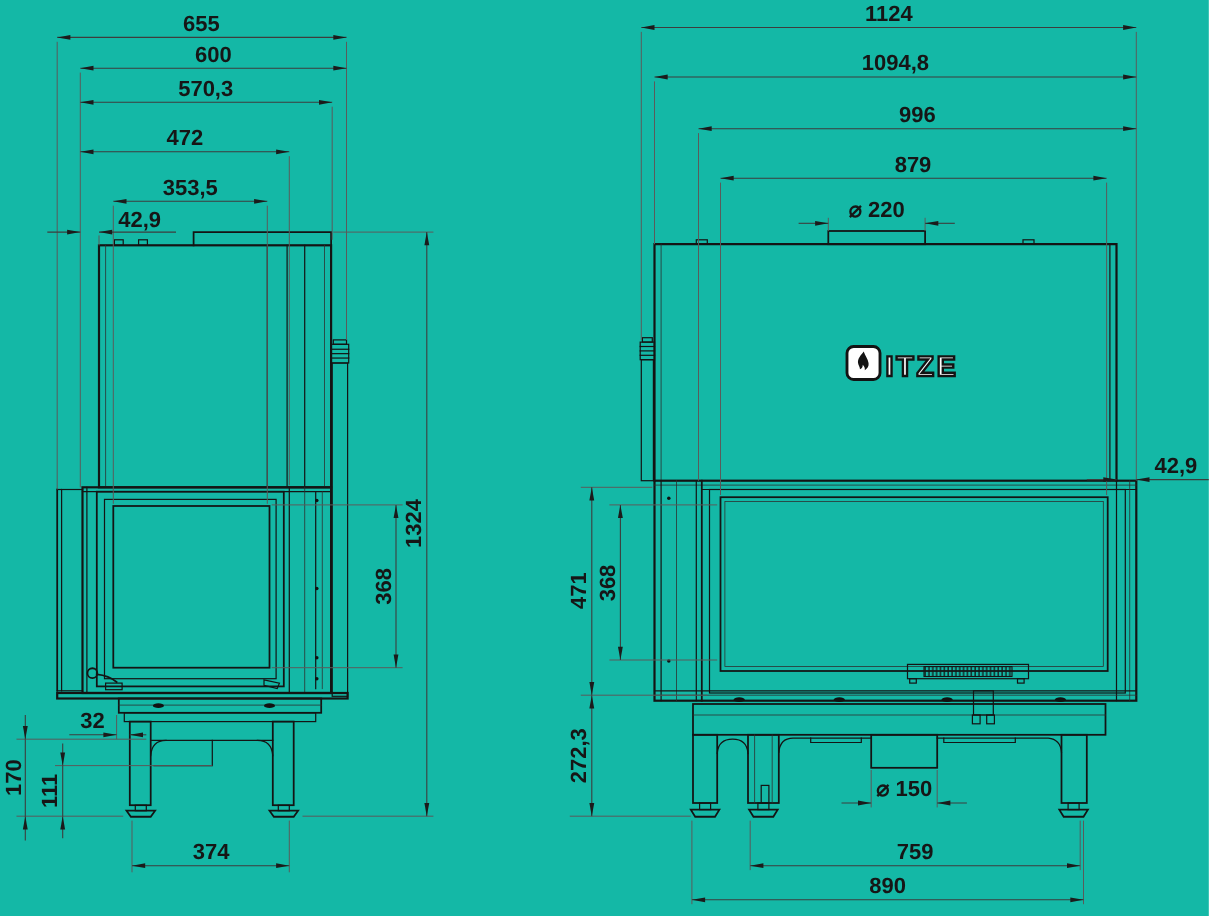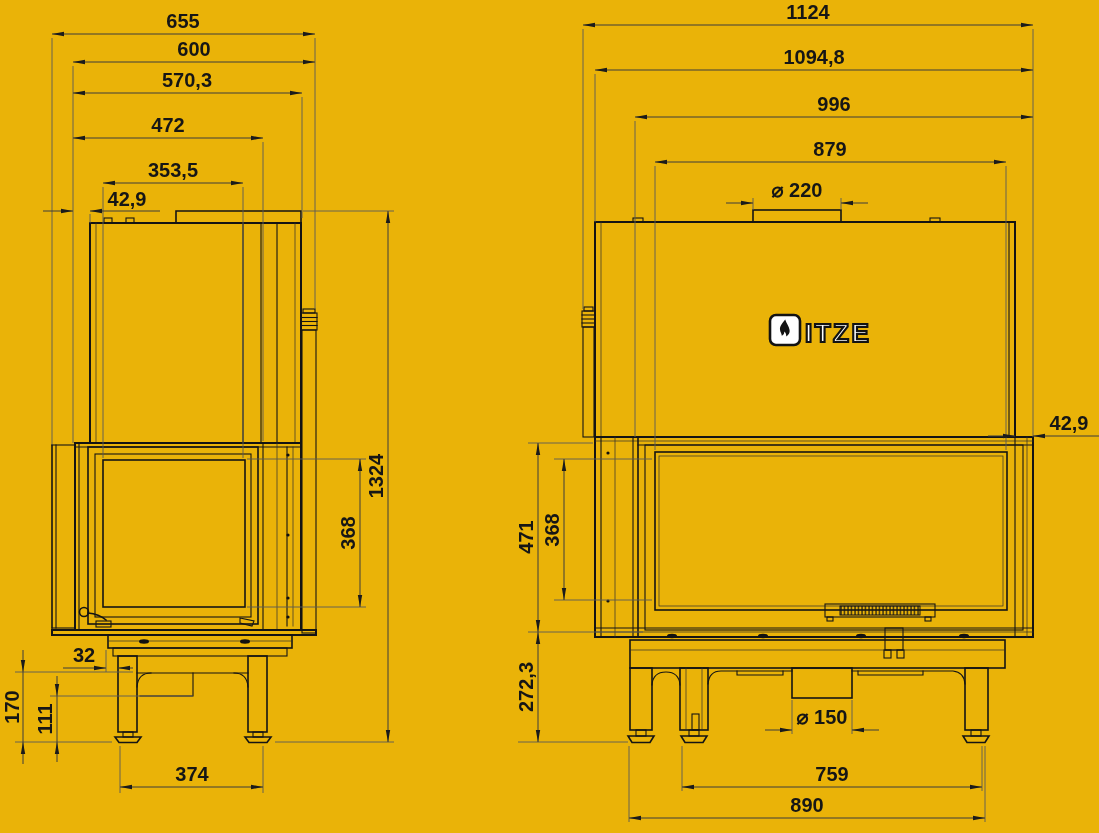--- a/index.html
+++ b/index.html
@@ -1,16 +1,16 @@
 <!DOCTYPE html>
 <html><head>
 <meta charset="utf-8">
 <style>
   html,body{margin:0;padding:0;background:#ffffff;}
-  .canvas{position:relative;width:1099px;height:833px;background:#eab308;overflow:hidden;}
+  .canvas{position:relative;width:1099px;height:833px;background:#14b8a6;overflow:hidden;}
   svg{display:block;}
   
   .s2 {stroke:#141414;stroke-width:2;fill:none;stroke-linecap:square;}
   .s15{stroke:#141414;stroke-width:1.6;fill:none;stroke-linecap:square;}
   .s1 {stroke:#141414;stroke-width:1.1;fill:none;stroke-linecap:square;}
   .s05{stroke:#2e2e2e;stroke-width:0.7;fill:none;stroke-linecap:square;}
   .dim{stroke:#3d3d3d;stroke-width:1;fill:none;}
   .ext{stroke:#5a5a5a;stroke-width:0.9;fill:none;}
   .dot{fill:#111;stroke:none;}
   .boltfill{fill:#111;stroke:none;}

